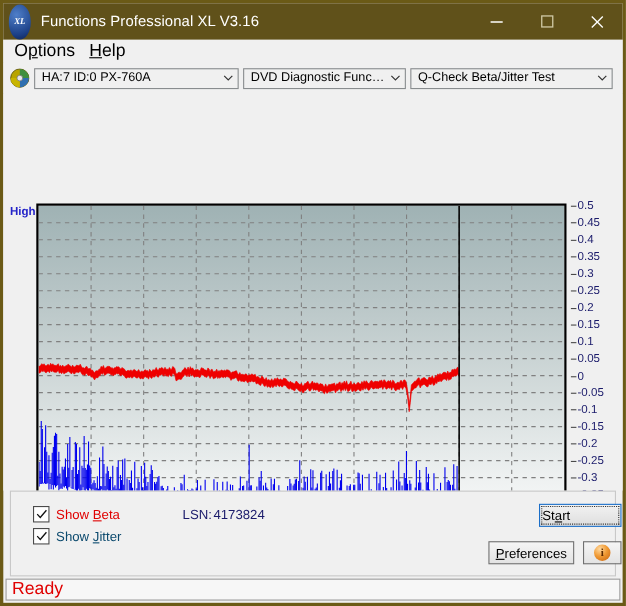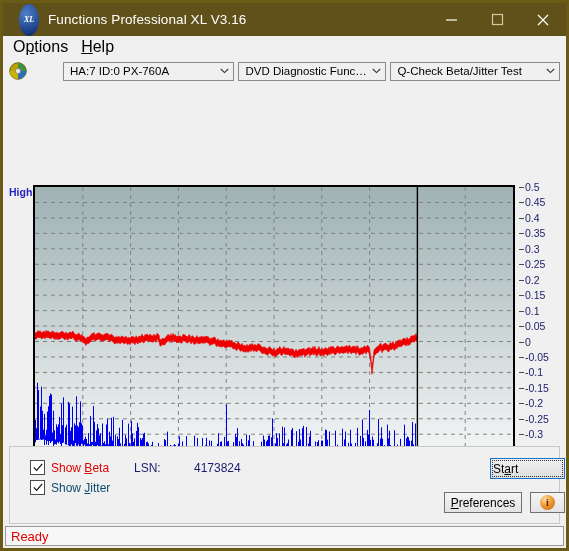--- a/index.html
+++ b/index.html
@@ -15,21 +15,21 @@
     box-sizing:border-box;
     display:flex;flex-direction:column;
   }
   
   .titlebar{
     height:33px;background:#60511a;
     display:flex;align-items:center;flex:0 0 auto;
     position:relative;
   }
   .app-icon{
-    width:20px;height:32px;margin-left:16px;border-radius:50%;
+    width:20px;height:32px;margin-left:5px;border-radius:50%;
     background:radial-gradient(circle at 35% 30%,#4f7fc9 0%,#1b3f86 70%,#0d2150 100%);
     display:flex;align-items:center;justify-content:center;
     font-size:8px;font-weight:bold;color:#ffffff;
     font-family:"Liberation Serif",serif;font-style:italic;
     flex:0 0 auto;
   }
   .title-text{
     margin-left:9px;color:#ffffff;font-size:13.5px;
     letter-spacing:.1px;white-space:nowrap;
   }
@@ -60,21 +60,21 @@
     display:flex;align-items:center;box-sizing:border-box;
     position:relative;
   }
   .combo .cval{
     font-size:11.5px;color:#000;padding-left:6px;white-space:nowrap;
     overflow:hidden;text-overflow:ellipsis;flex:1 1 auto;
   }
   .combo .carrow{
     width:17px;flex:0 0 auto;display:flex;align-items:center;justify-content:center;
   }
-  .combo1{width:186px;margin-left:32px;}
+  .combo1{width:186px;}
   .combo2{width:148px;}
   .combo3{width:184px;}
   
   .chart-wrap{
     flex:1 1 auto;position:relative;background:#f0f0f0;
   }
   .plot{
     position:absolute;left:30px;top:100px;width:482px;height:313px;
     border:2px solid #000000;box-sizing:border-box;
     background:linear-gradient(to bottom,#9fb2b4 0%,#b9c6c7 28%,#d4dcdc 55%,#eef1f1 80%,#ffffff 100%);
@@ -108,21 +108,21 @@
   .chk-jitter{left:20px;top:33px;}
   .checkbox{
     width:13px;height:13px;border:1px solid #4a4a4a;background:#fff;
     display:flex;align-items:center;justify-content:center;flex:0 0 auto;
   }
   .checkbox svg{display:block;}
   .chk-label{font-size:12px;white-space:nowrap;}
   .chk-label u{text-decoration:underline;}
   .c-red{color:#e00000;}
   .c-blue{color:#0c4a6e;}
-  .lsn-label{position:absolute;left:124px;top:14px;font-size:12px;color:#1b1b6b;}
+  .lsn-label{position:absolute;left:156px;top:14px;font-size:12px;color:#1b1b6b;}
   .lsn-value{position:absolute;left:184px;top:14px;font-size:12px;color:#1b1b6b;}
   .btn{
     border:1px solid #707070;background:linear-gradient(to bottom,#f5f5f5,#e3e3e3);
     font-size:12px;color:#000;display:flex;align-items:center;justify-content:center;
     box-sizing:border-box;position:absolute;
   }
   .btn u{text-decoration:underline;}
   .btn-start{
     left:480px;top:11px;width:75px;height:21px;
     border:1px solid #1a6ec8;background:linear-gradient(to bottom,#f2f2f2,#dedede);
@@ -139,21 +139,21 @@
     display:flex;align-items:center;justify-content:center;
     color:#5a2800;font-size:10px;font-weight:bold;
     font-family:"Liberation Serif",serif;
   }
   
   .statusbar{
     flex:0 0 auto;height:20px;margin:0 2px 2px 2px;
     border:1px solid #9a9a9a;background:#f7f7f7;
     display:flex;align-items:center;box-sizing:border-box;
   }
-  .status-text{font-size:13px;color:#e00000;padding-left:5px;}
+  .status-text{font-size:16px;color:#e00000;padding-left:5px;}
 </style>
 </head>
 <body>
 
 <div class="window">
 
   <div class="titlebar">
     <div class="app-icon">XL</div>
     <div class="title-text">Functions Professional XL V3.16</div>
     <div class="winbtns">

